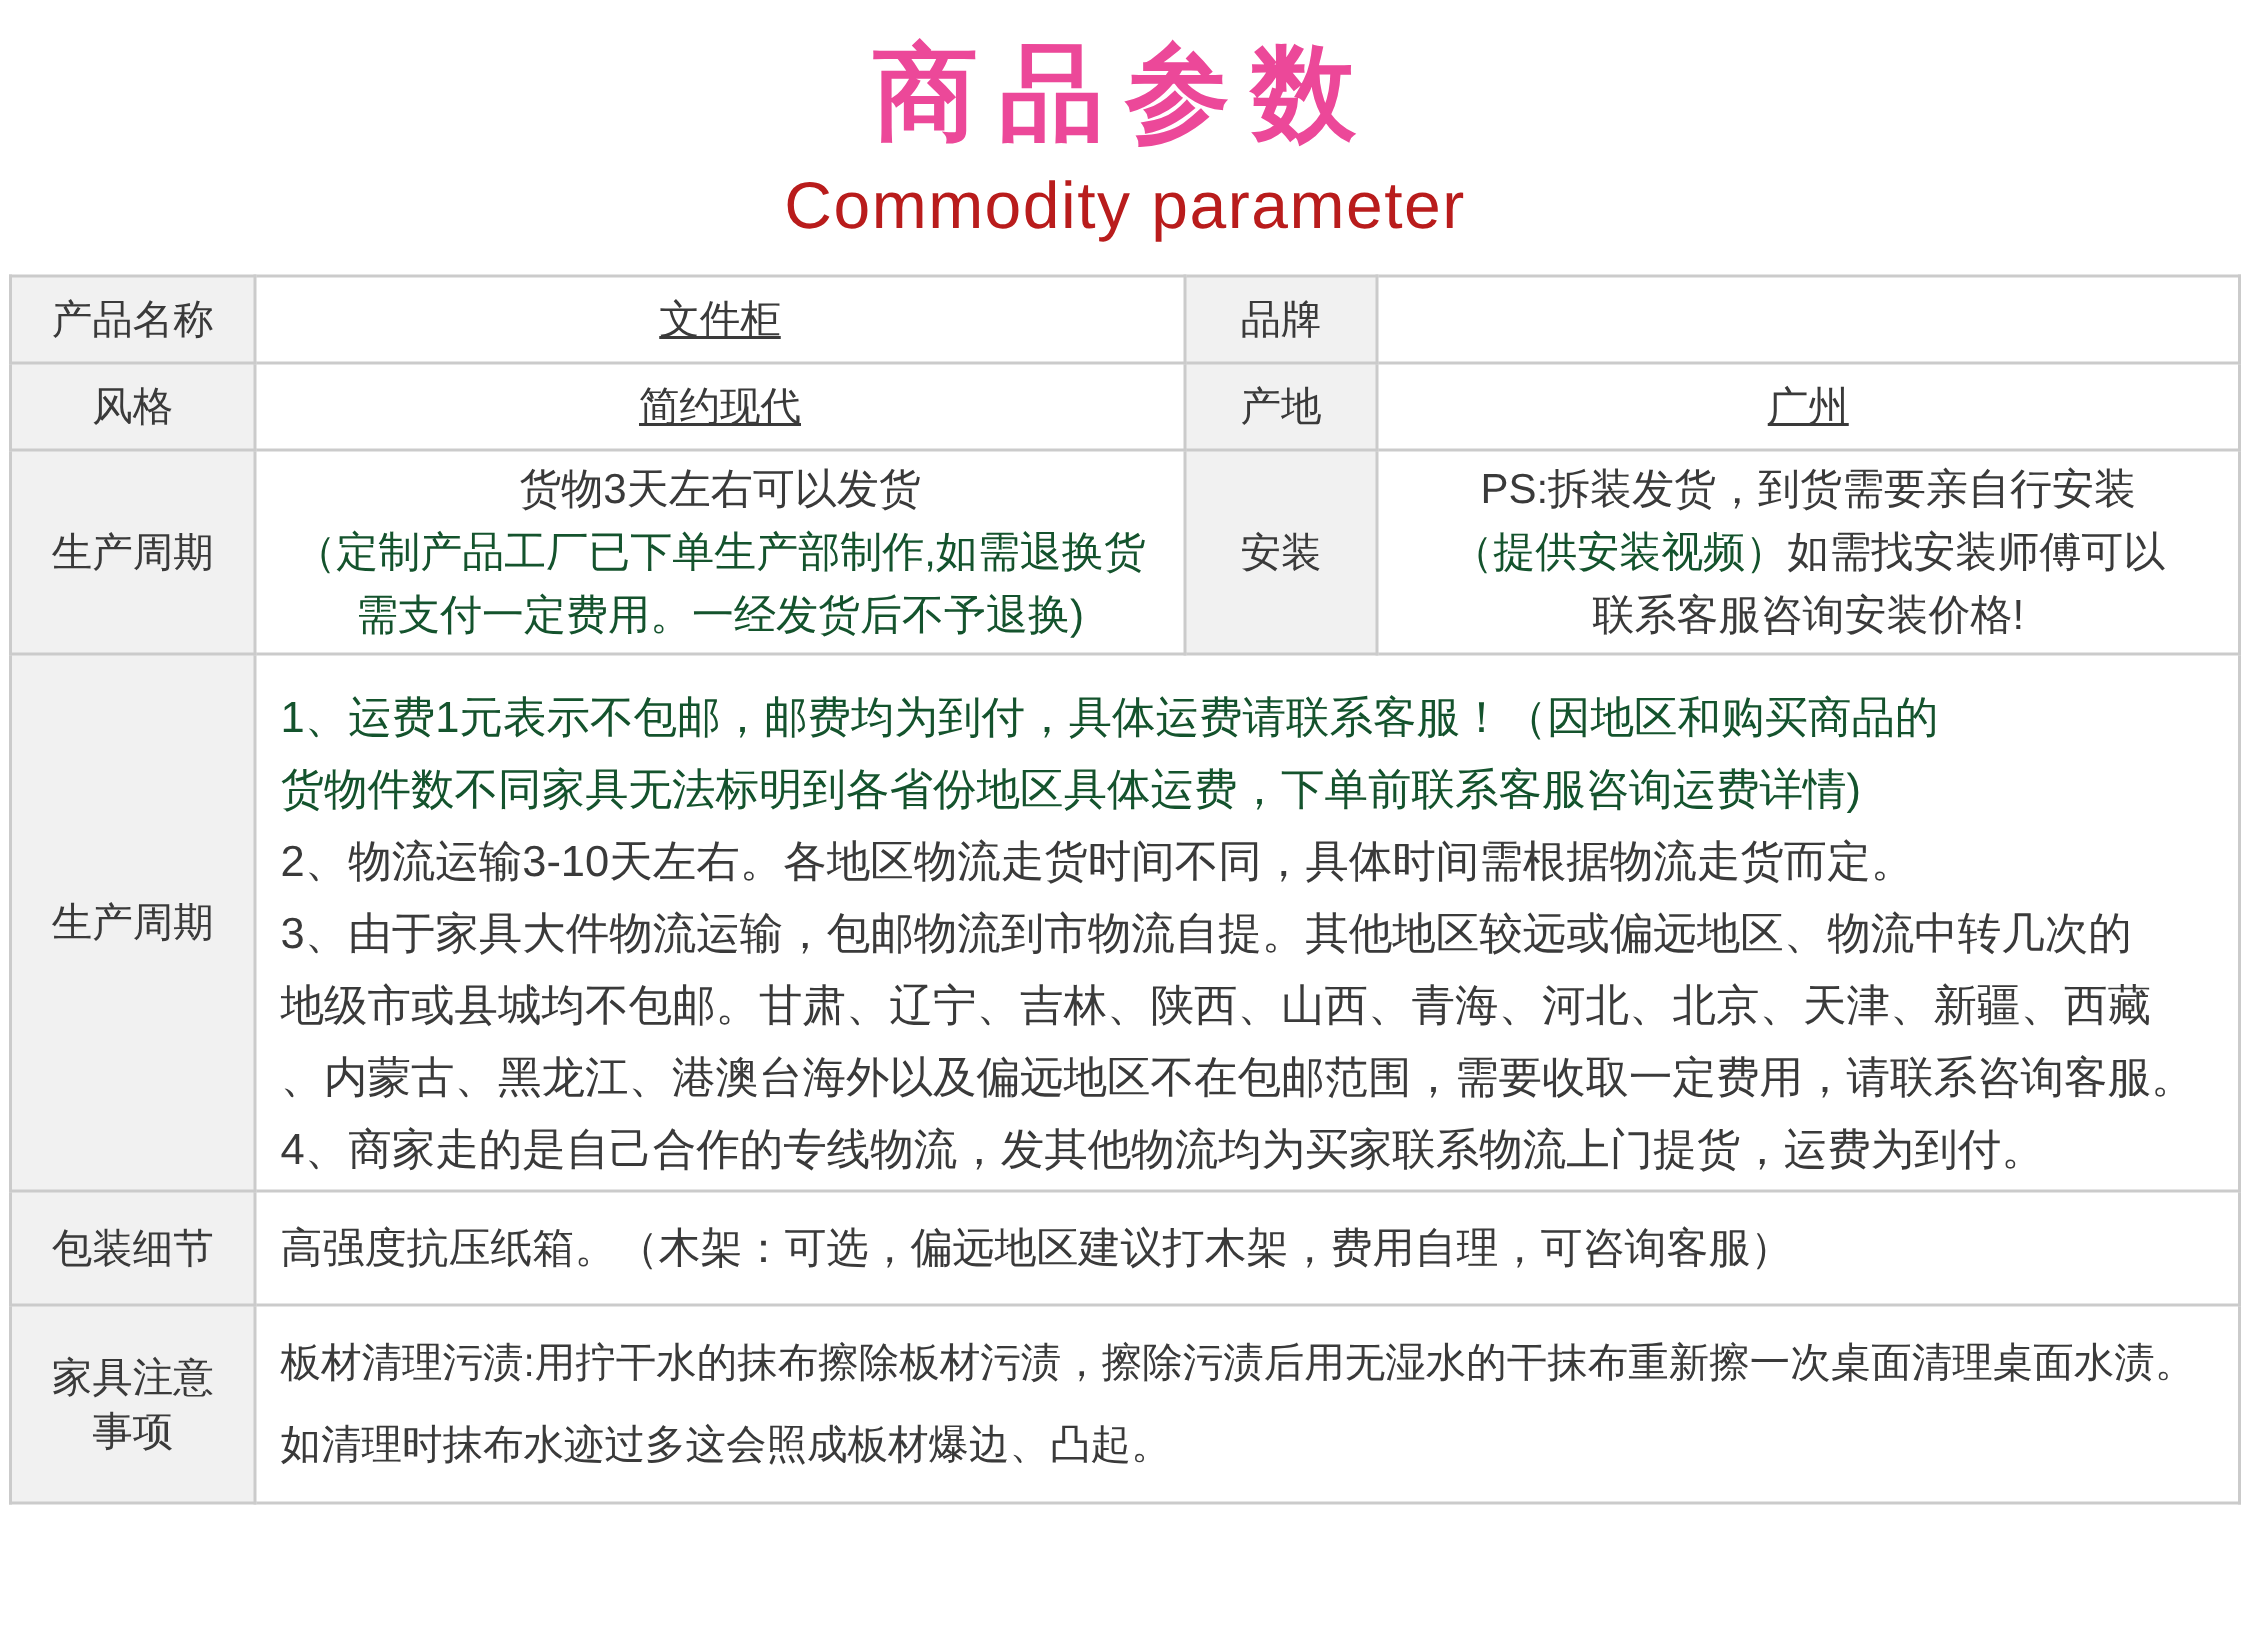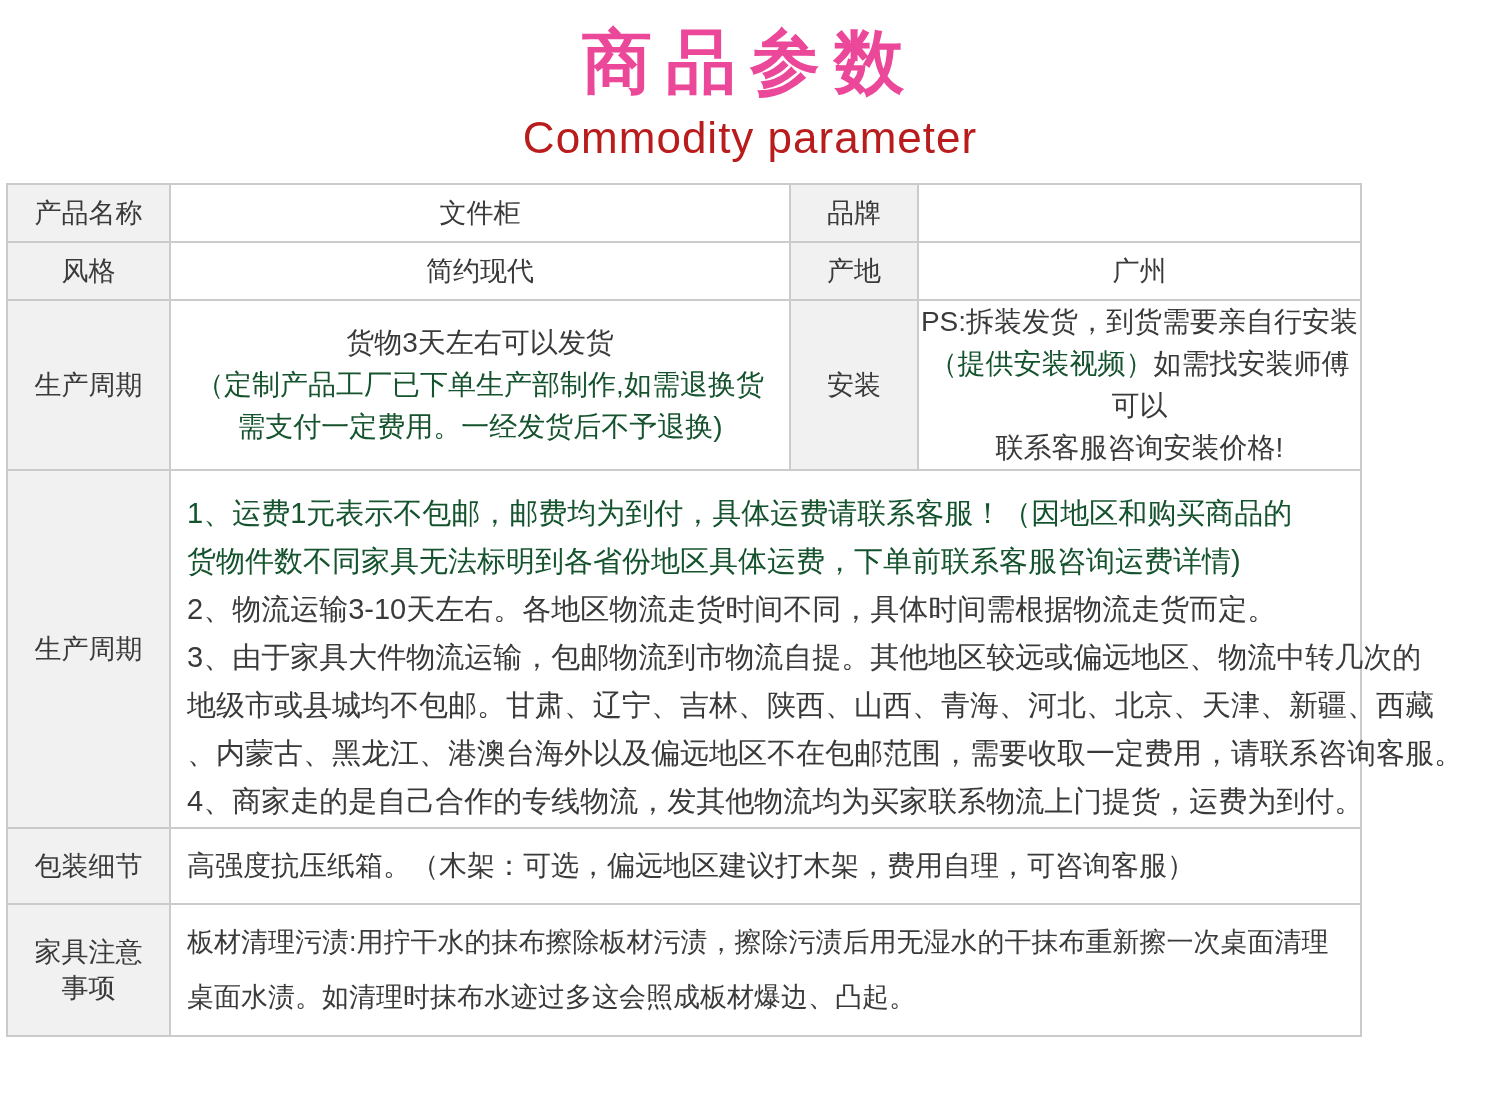--- a/index.html
+++ b/index.html
@@ -11,31 +11,31 @@
   }
   .header{ text-align:center; padding-top:22px; }
   .title{
     font-size:70px; font-weight:bold; color:#ec4899;
     letter-spacing:14px; line-height:1.15;
   }
   .subtitle{
     font-size:44px; color:#b91c1c; letter-spacing:1px; margin-top:10px;
   }
   table.params{
-    width:1356px; margin:20px 6px 0 6px;
+    width:1488px; margin:20px 6px 0 6px;
     border-collapse:collapse; table-layout:fixed;
   }
   table.params th, table.params td{
     border:2px solid #cbcbcb; padding:0; vertical-align:middle;
     font-size:27px; color:#3a3a3a;
   }
   table.params th{
     background:#f1f1f1; font-weight:normal; text-align:center;
   }
-  td.center{ text-align:center; }
+  td.center{ text-align:center;text-decoration:underline; }
   .r12{ height:58px; }
   .r3{ height:136px; }
   .r4{ height:358px; }
   .r5{ height:76px; }
   .r6{ height:132px; }
   .red{ color:#14532d; }
   .cell-lines{ text-align:center; font-size:28px; line-height:42px; }
   .ship-cell{ vertical-align:top;border-radius:22px; }
   .ship-lines{ padding:16px 10px 0 16px; }
   .ship-line{ font-size:29px; line-height:48px; white-space:nowrap; }

